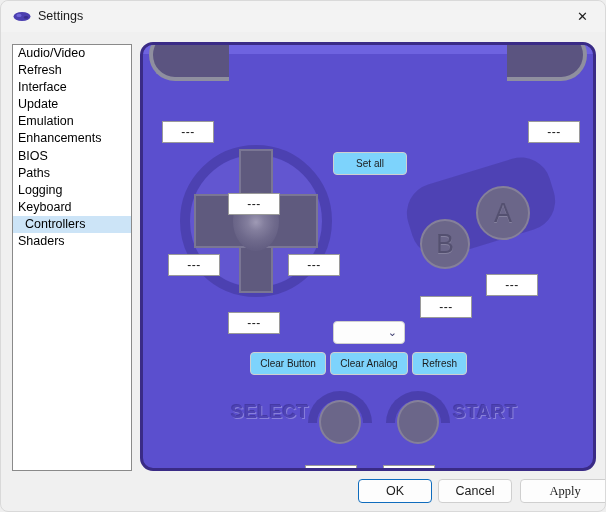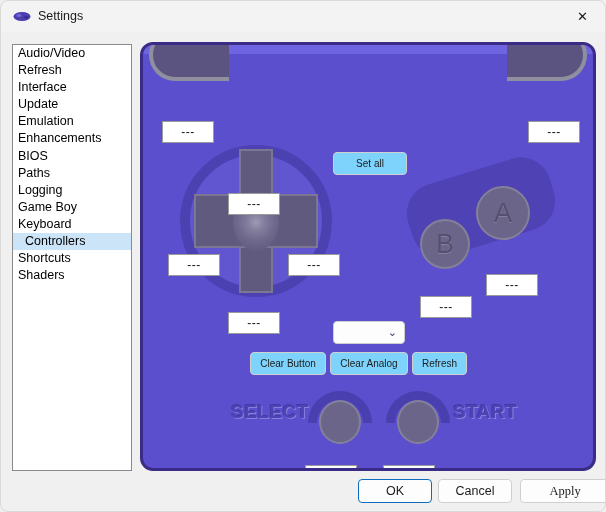--- a/index.html
+++ b/index.html
@@ -266,24 +266,22 @@
   <div class="sidebar">
     <div class="side-item">Audio/Video</div>
     <div class="side-item">Refresh</div>
     <div class="side-item">Interface</div>
     <div class="side-item">Update</div>
     <div class="side-item">Emulation</div>
     <div class="side-item">Enhancements</div>
     <div class="side-item">BIOS</div>
     <div class="side-item">Paths</div>
     <div class="side-item">Logging</div>
-    <div class="side-item">Game Boy</div>
     <div class="side-item">Keyboard</div>
     <div class="side-item sel">Controllers</div>
-    <div class="side-item">Shortcuts</div>
     <div class="side-item">Shaders</div>
   </div>
 
   <div class="console">
 
     <div class="screen-strip"></div>
 
     <div class="shoulder l"></div>
     <div class="shoulder r"></div>
 

